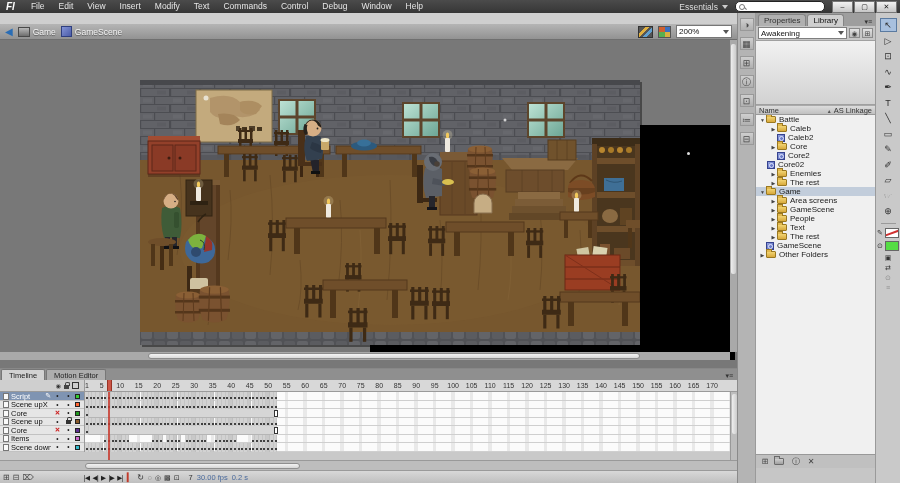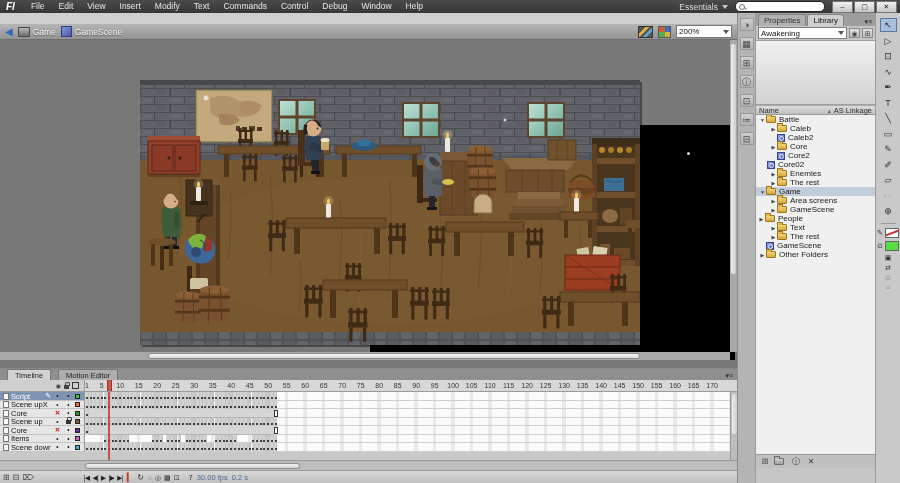--- a/index.html
+++ b/index.html
@@ -99,21 +99,21 @@
   .tool-div{width:15px;height:1px;background:#9a9a9a;margin:3px 0;}
   .swatch-row{display:flex;align-items:center;gap:2px;margin:1.5px 0;}
   .sw-label{font-size:7px;color:#333;}
   .sw{width:12px;height:8px;border:1px solid #666;background:#fff;position:relative;overflow:hidden;}
   .sw.none::after{content:"";position:absolute;left:-2px;top:3px;width:16px;height:1.5px;background:#d03030;transform:rotate(-20deg);}
   .mini2{font-size:7px;color:#333;margin:1px 0;}
   .dim{opacity:.4;}
   
   .timeline{position:absolute;top:368px;left:0;width:737px;height:115px;background:#c2c2c2;border-top:1px solid #888;box-sizing:border-box;z-index:20;}
   .tl-tabs{height:11px;background:#8f8f8f;display:flex;align-items:flex-end;padding-left:1px;gap:1px;}
-  .tl-tab{font-size:7.5px;padding:1px 7px 0;background:#adadad;color:#222;border:1px solid #777;border-bottom:none;border-radius:2px 2px 0 0;margin-left:6px;}
+  .tl-tab{font-size:7.5px;padding:1px 7px 0;background:#adadad;color:#222;border:1px solid #777;border-bottom:none;border-radius:2px 2px 0 0;}
   .tl-tab.active{background:#d2d2d2;}
   .tl-pm{margin-left:auto;color:#333;font-size:7px;padding-right:4px;}
   .tl-head{height:12px;display:flex;background:#cfcfcf;border-bottom:1px solid #9a9a9a;box-sizing:border-box;position:relative;}
   .tl-head-left{width:85px;flex:none;display:flex;align-items:center;justify-content:flex-end;gap:3px;
                 padding-right:5px;box-sizing:border-box;border-right:1px solid #9a9a9a;}
   .h-eye{font-size:6px;color:#333;}
   .h-lock{width:5px;height:4px;background:#444;position:relative;margin-top:2px;}
   .h-lock::before{content:"";position:absolute;left:.5px;top:-3px;width:3px;height:3px;border:1px solid #444;border-bottom:none;border-radius:2px 2px 0 0;}
   .h-box{width:5px;height:5px;border:1px solid #333;}
   .tl-ruler{flex:1;position:relative;background:#d8d8d8;overflow:hidden;}
@@ -630,21 +630,21 @@
         <div class="lib-row" style="padding-left: 14px;">
           <span class="expander">▶</span>
           <span class="mini-folder"></span>
           <span>Area screens</span>
         </div>
         <div class="lib-row" style="padding-left: 14px;">
           <span class="expander">▶</span>
           <span class="mini-folder"></span>
           <span>GameScene</span>
         </div>
-        <div class="lib-row" style="padding-left: 2px;">
+        <div class="lib-row" style="padding-left: 14px;">
           <span class="expander">▶</span>
           <span class="mini-folder"></span>
           <span>People</span>
         </div>
         <div class="lib-row" style="padding-left: 14px;">
           <span class="expander">▶</span>
           <span class="mini-folder"></span>
           <span>Text</span>
         </div>
         <div class="lib-row" style="padding-left: 14px;">

